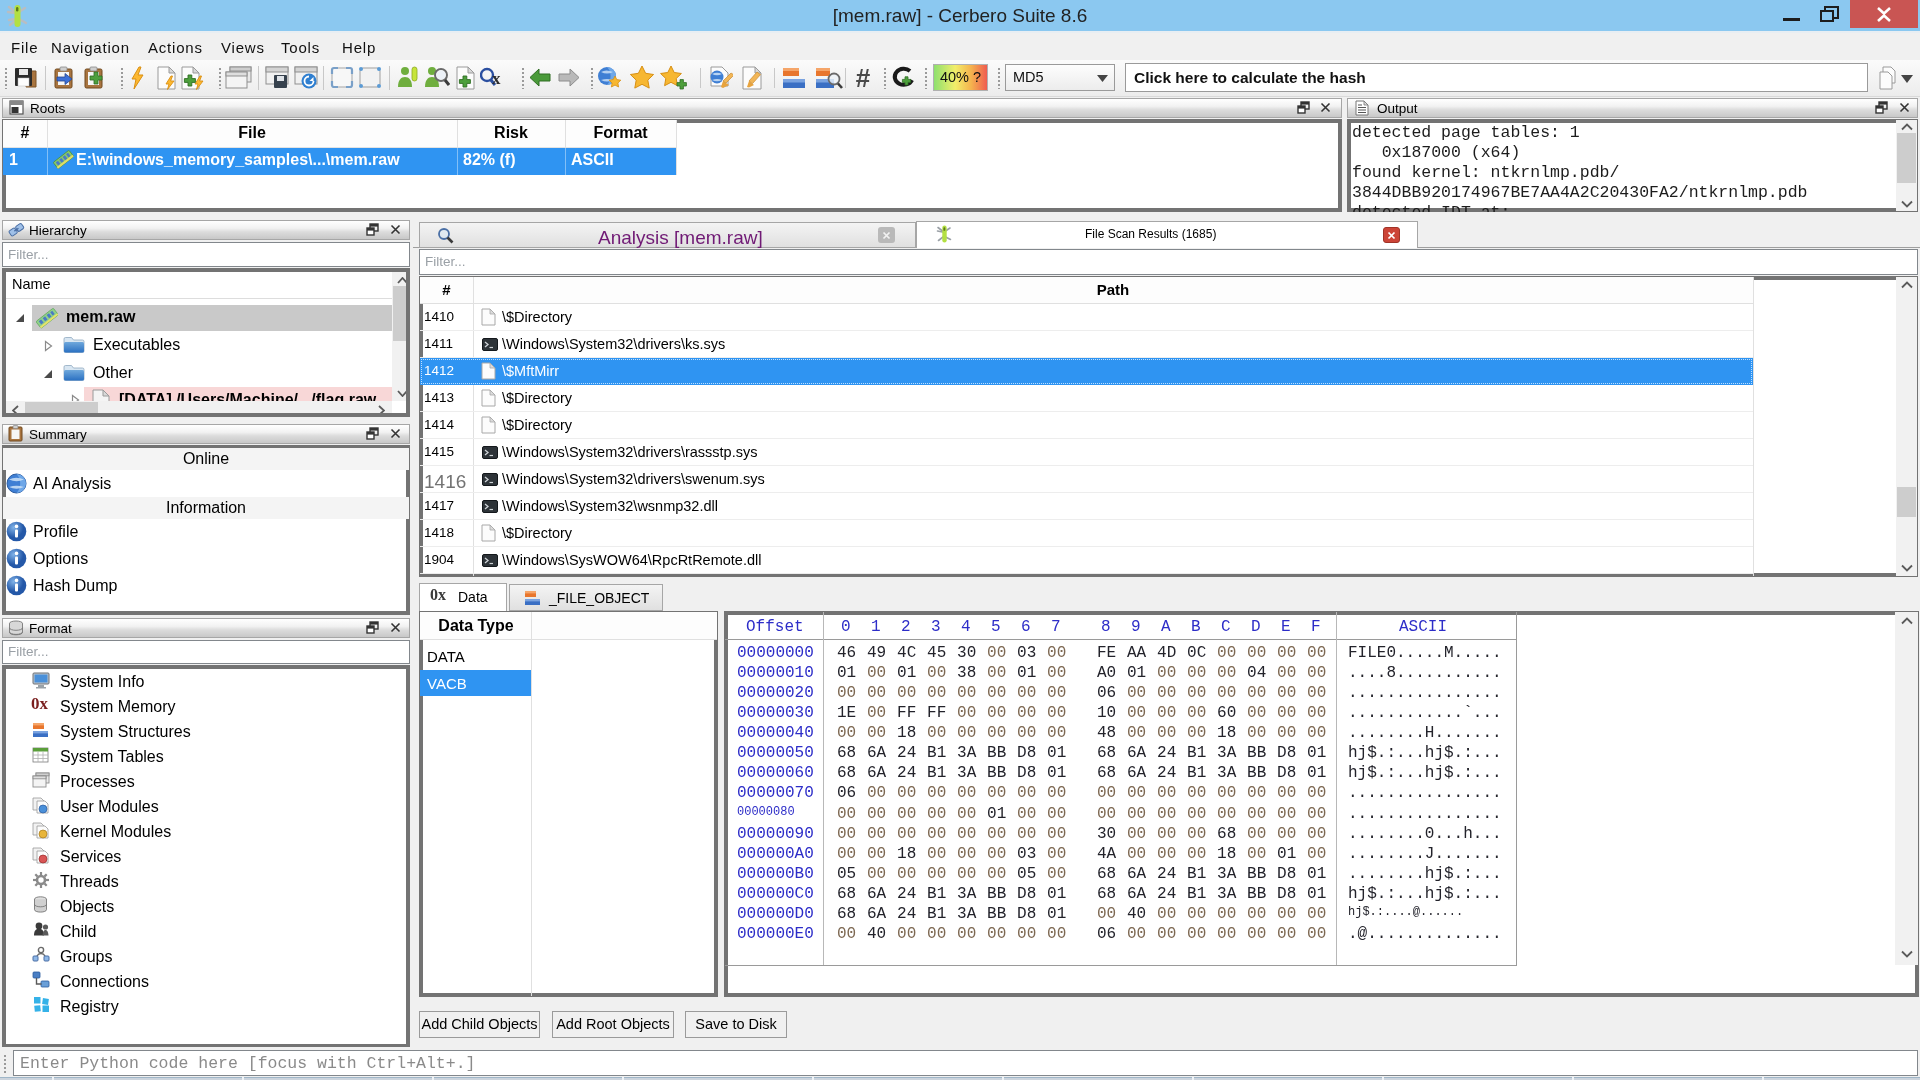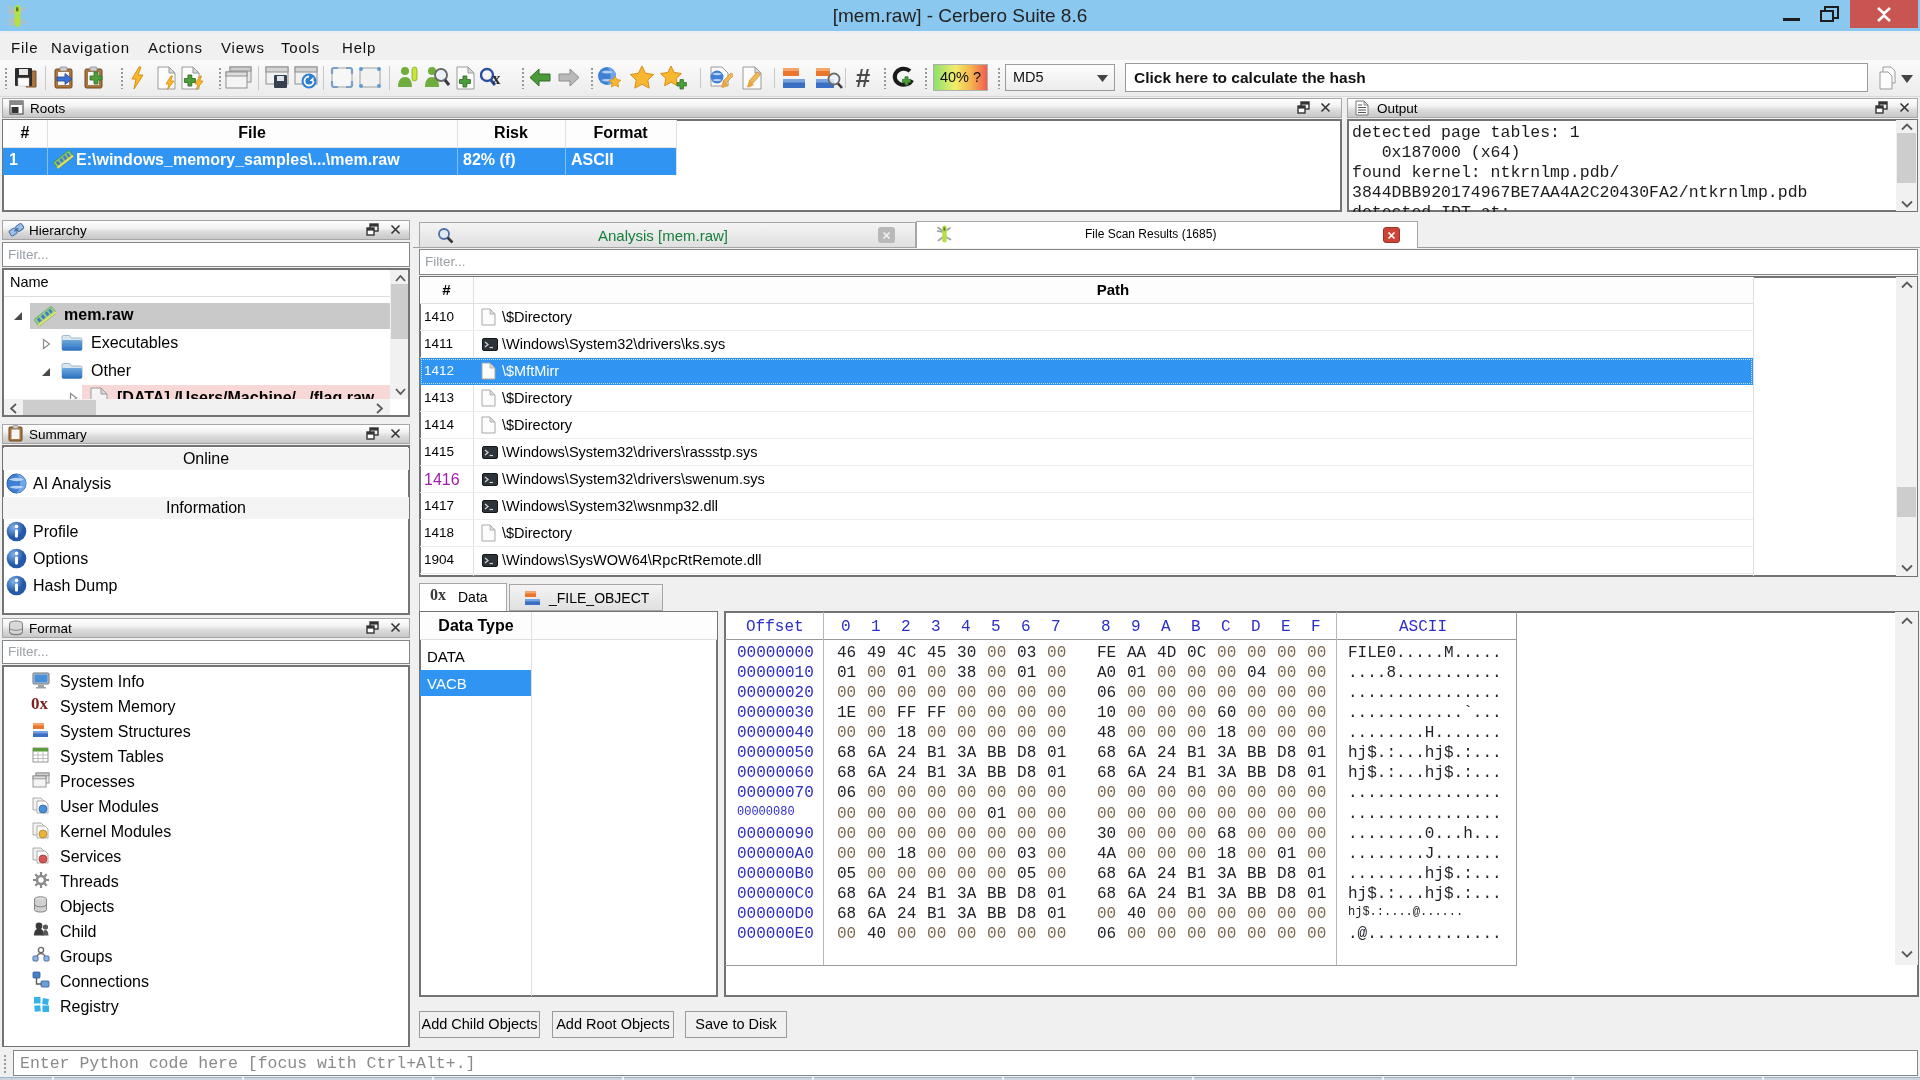--- a/index.html
+++ b/index.html
@@ -2,21 +2,21 @@
 <html><head>
 <meta charset="utf-8">
 <style>
 html,body{margin:0;padding:0;width:1920px;height:1080px;overflow:hidden;background:#f0f0f0;
  font-family:"Liberation Sans",sans-serif;-webkit-font-smoothing:antialiased}
 .ab{position:absolute;white-space:nowrap}
 .mono{font-family:"Liberation Mono",monospace}
 .ttl{background:linear-gradient(180deg,#ffffff 0%,#f2f2f2 40%,#dcdcdc 60%,#c8c8c8 100%);
  border:1px solid #a6a6a6;box-sizing:border-box}
 .ttltx{font-size:13.5px;color:#000}
-.frame{background:#fff;border:2px solid #737373;box-sizing:border-box}
+.frame{background:#fff;border:4px solid #737373;box-sizing:border-box}
 .filter{background:#fff;border:1px solid #82878c;box-sizing:border-box;color:#9aa0a6;font-size:13.5px}
 .sbtrack{background:#f1f1f1}
 .sbthumb{background:#cdcdcd}
 .chev{stroke:#5a5a5a;stroke-width:1.8;fill:none}
 .gridv{background:#e0e0e0;width:1px}
 .sep{width:1px;background:#c8c8c8;height:24px;top:66px}
 .handle{width:4px;height:22px;top:67px;
  background-image:radial-gradient(circle,#9a9a9a 1px,transparent 1.1px);
  background-size:4px 4px}
 </style>
@@ -579,21 +579,21 @@
  <rect x="1.5" y="9.5" width="6" height="6" fill="#35b2e8" transform="rotate(-6 4.5 12.5)"></rect>
  <rect x="9.5" y="9.5" width="6.5" height="6.5" fill="#35b2e8"></rect>
 </svg>
 
 <div class="ab" style="left:413px;top:247px;width:1507px;height:1px;background:#9f9f9f"></div>
 <div class="ab" style="left:419px;top:222px;width:497px;height:26px;background:linear-gradient(#f4f4f4,#e0e0e0);border:1px solid #a6a6a6;box-sizing:border-box"></div>
 <svg class="ab" style="left:437px;top:227px" width="18" height="17" viewBox="0 0 18 17">
  <circle cx="7" cy="7" r="5" fill="#d8e8f4" fill-opacity=".6" stroke="#4a6fa5" stroke-width="1.8"></circle>
  <line x1="10.5" y1="10.5" x2="15.5" y2="15.5" stroke="#3a3a3a" stroke-width="2.6"></line>
 </svg>
-<span class="ab" style="left:598px;top:227px;font-size:15px;color:#15803d">Analysis [mem.raw]</span>
+<span class="ab" style="left:598px;top:227px;font-size:19px;color:#701a75">Analysis [mem.raw]</span>
 <div class="ab" style="left:878px;top:227px;width:17px;height:16px;background:#b9b9b9;border-radius:3px"></div>
 <svg class="ab" style="left:882px;top:231px" width="9" height="9" viewBox="0 0 9 9">
     <path d="M1.5 1.5 L7.5 7.5 M7.5 1.5 L1.5 7.5" stroke="#f2f2f2" stroke-width="1.7"></path>
   </svg>
 <div class="ab" style="left:916px;top:221px;width:502px;height:27px;background:#fff;border:1px solid #a6a6a6;border-bottom:none;box-sizing:border-box"></div>
 <svg class="ab" style="left:936px;top:224px" width="17" height="20" viewBox="0 0 17 20">
  <g stroke="#9aa0a6" stroke-width="1.6" stroke-linecap="round">
   <line x1="6.5" y1="7" x2="2" y2="3.5"></line>
       <line x1="6.5" y1="8" x2="1.5" y2="7"></line>
   <line x1="7" y1="13" x2="2.5" y2="16.5"></line>
@@ -657,21 +657,21 @@
 <span class="ab" style="left:502px;top:417px;font-size:14.5px;color:#000">\$Directory</span>
 <div class="ab" style="left:420px;top:465px;width:1333px;height:1px;background:#ededed"></div>
 <span class="ab" style="left:424px;top:444px;width:40px;font-size:13.5px;color:#000">1415</span>
 <svg class="ab" style="left:482px;top:446px" width="16" height="13" viewBox="0 0 16 13">
 <rect x="0.5" y="0.5" width="15" height="12" rx="1.5" fill="#2d3338" stroke="#14181c" stroke-width="1"></rect>
 <path d="M3 4 l3 2.5 -3 2.5" stroke="#cfd4d8" stroke-width="1.3" fill="none"></path>
 <line x1="7.5" y1="9.5" x2="11" y2="9.5" stroke="#cfd4d8" stroke-width="1.2"></line>
   </svg>
 <span class="ab" style="left:502px;top:444px;font-size:14.5px;color:#000">\Windows\System32\drivers\rassstp.sys</span>
 <div class="ab" style="left:420px;top:492px;width:1333px;height:1px;background:#ededed"></div>
-<span class="ab" style="left:424px;top:471px;width:40px;font-size:16px;color:#a21caf">1416</span>
+<span class="ab" style="left:424px;top:471px;width:40px;font-size:19px;color:#737373">1416</span>
 <svg class="ab" style="left:482px;top:473px" width="16" height="13" viewBox="0 0 16 13">
 <rect x="0.5" y="0.5" width="15" height="12" rx="1.5" fill="#2d3338" stroke="#14181c" stroke-width="1"></rect>
 <path d="M3 4 l3 2.5 -3 2.5" stroke="#cfd4d8" stroke-width="1.3" fill="none"></path>
 <line x1="7.5" y1="9.5" x2="11" y2="9.5" stroke="#cfd4d8" stroke-width="1.2"></line>
   </svg>
 <span class="ab" style="left:502px;top:471px;font-size:14.5px;color:#000">\Windows\System32\drivers\swenum.sys</span>
 <div class="ab" style="left:420px;top:519px;width:1333px;height:1px;background:#ededed"></div>
 <span class="ab" style="left:424px;top:498px;width:40px;font-size:13.5px;color:#000">1417</span>
 <svg class="ab" style="left:482px;top:500px" width="16" height="13" viewBox="0 0 16 13">
 <rect x="0.5" y="0.5" width="15" height="12" rx="1.5" fill="#2d3338" stroke="#14181c" stroke-width="1"></rect>

